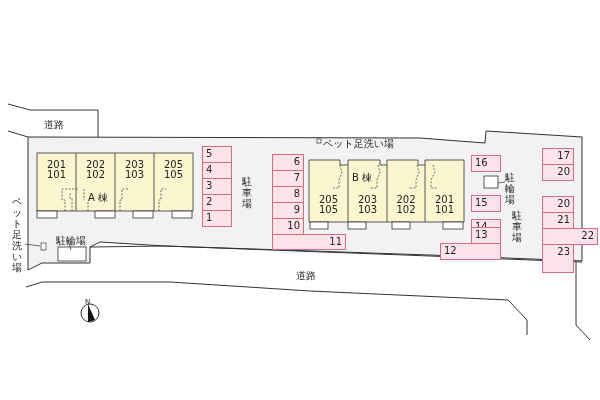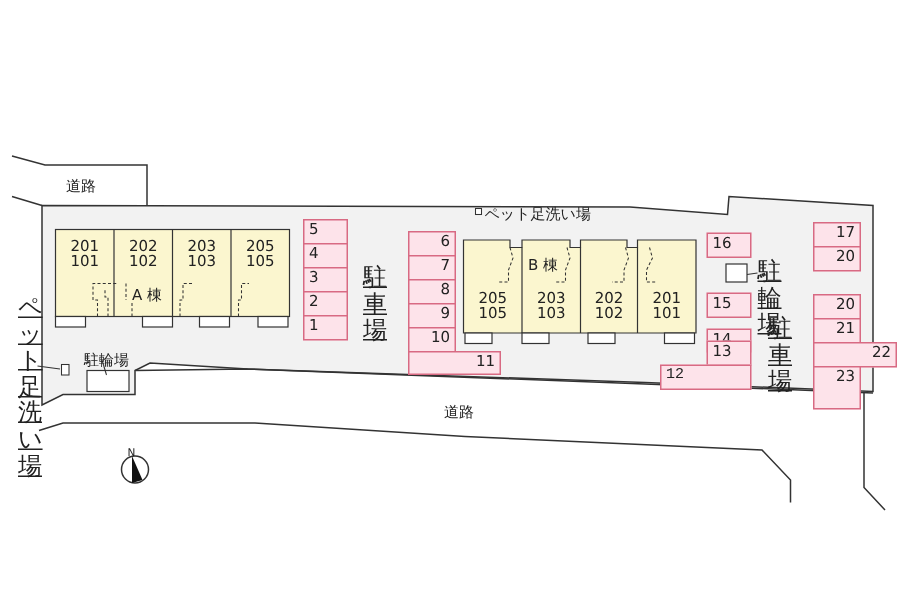--- a/index.html
+++ b/index.html
@@ -1,20 +1,20 @@
 <!DOCTYPE html>
 <html><head>
 <meta charset="utf-8">
 <style>
   html, body { margin: 0; padding: 0; background: #ffffff; }
   body { width: 600px; height: 400px; position: relative; overflow: hidden;
          font-family: "DejaVu Sans", "Liberation Sans", sans-serif; color: #222; }
   #plan { position: absolute; left: 0; top: 0; }
   .lbl { position: absolute; font-size: 10px; color: #222; line-height: 1; white-space: nowrap; text-align: right; }
-  .vlbl { position: absolute; font-size: 16px; color: #222; width: 11px; line-height: 1.1; word-break: break-all; text-decoration: underline; }
+  .vlbl { position: absolute; font-size: 10px; color: #222; width: 11px; line-height: 1.1; word-break: break-all; }
   .unit-num { position: absolute; font-size: 10px; line-height: 10px; text-align: center; color: #222; }
   .pk { position: absolute; box-sizing: border-box; background: #fde3ea; border: 1px solid #d86a83;
         font-size: 10px; color: #222; line-height: 1; }
   .pk span { position: absolute; top: 2px; }
   .pk.left span { left: 3px; }
   .pk.right span { right: 3px; }
 </style>
 </head>
 <body>
 
@@ -155,37 +155,37 @@
   </div>
 <div class="pk right" style="left:272px;top:186px;width:32px;height:17px;">
     <span>8</span>
   </div>
 <div class="pk right" style="left:272px;top:202px;width:32px;height:17px;">
     <span>9</span>
   </div>
 <div class="pk right" style="left:272px;top:218px;width:32px;height:17px;">
     <span>10</span>
   </div>
-<div class="pk right" style="left:272px;top:234px;width:62px;height:16px;text-align:right;">
+<div class="pk right" style="left:272px;top:234px;width:74px;height:16px;text-align:right;">
     <span>11</span>
   </div>
 
 <div class="pk left" style="left:471px;top:155px;width:30px;height:17px;">
     <span>16</span>
   </div>
 <div class="pk left" style="left:471px;top:195px;width:30px;height:17px;">
     <span>15</span>
   </div>
 <div class="pk left" style="left:471px;top:219px;width:30px;height:16px;">
     <span>14</span>
   </div>
 <div class="pk left" style="left:471px;top:227px;width:30px;height:17px;">
     <span>13</span>
   </div>
-<div class="pk left" style="left:440px;top:243px;width:61px;height:17px;font-family:Liberation Mono, monospace;">
+<div class="pk left" style="left:440px;top:243px;width:61px;height:17px;">
     <span>12</span>
   </div>
 
 <div class="pk right" style="left:542px;top:148px;width:32px;height:17px;">
     <span>17</span>
   </div>
 <div class="pk right" style="left:542px;top:164px;width:32px;height:17px;">
     <span>20</span>
   </div>
 <div class="pk right" style="left:542px;top:180px;width:32px;height:17px;margin-top:36px;">

